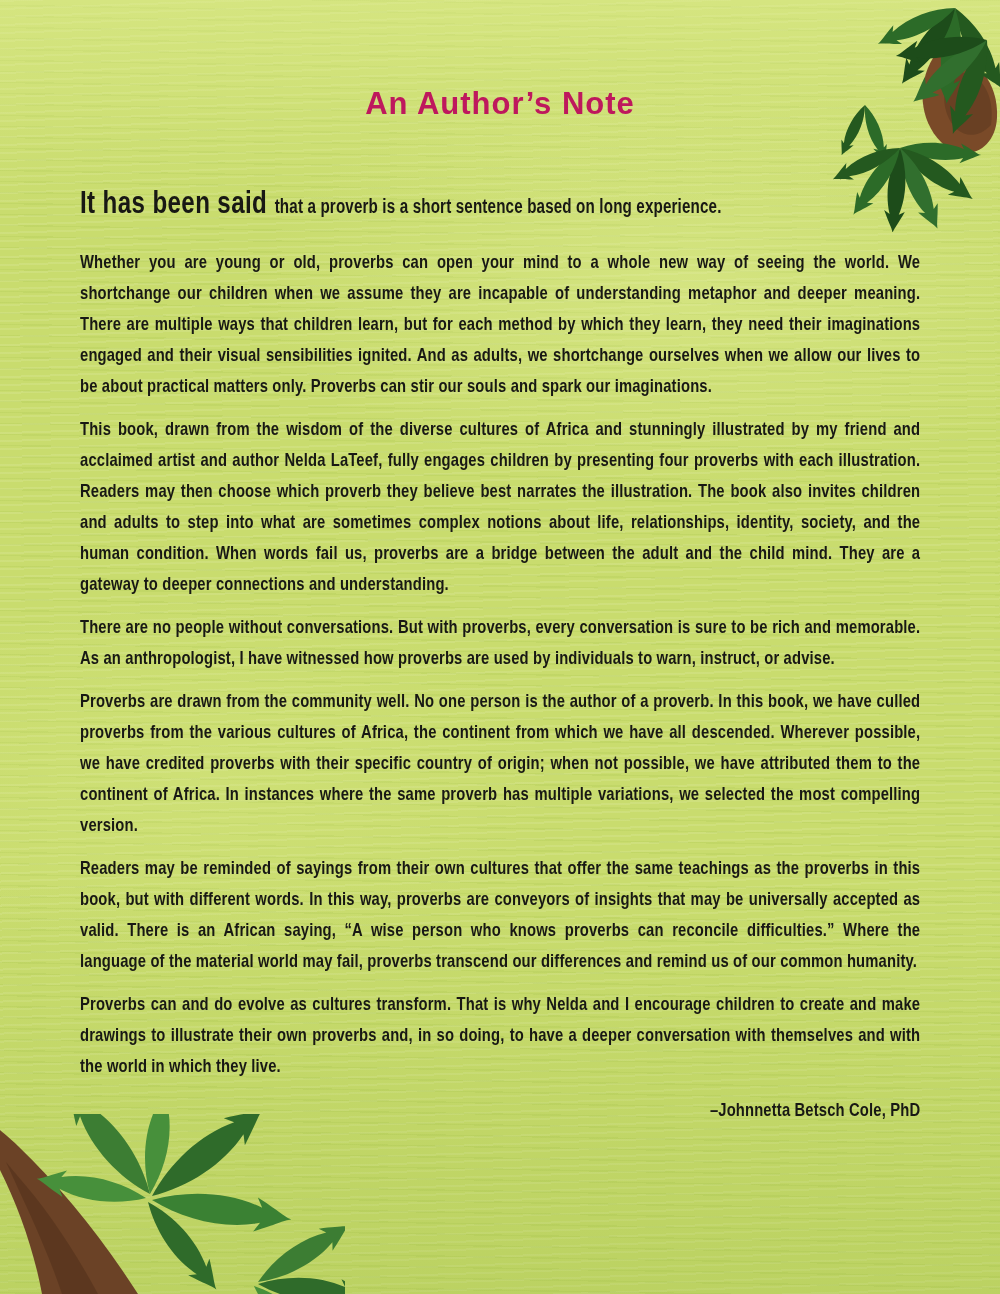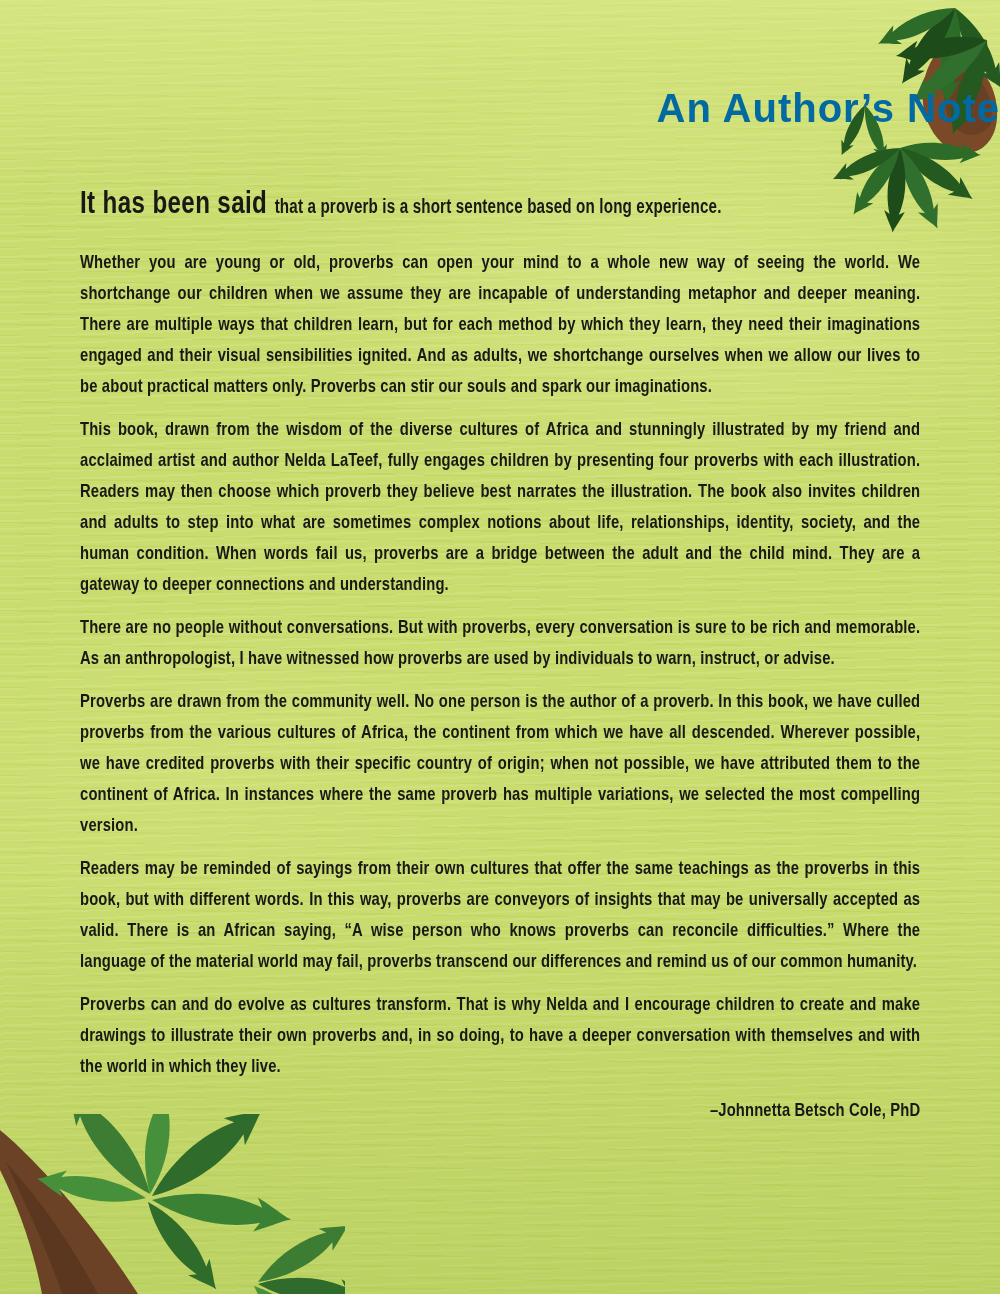--- a/index.html
+++ b/index.html
@@ -19,25 +19,25 @@
       radial-gradient(500px 260px at 20% 60%, rgba(222,236,140,0.25), rgba(222,236,140,0) 70%),
       repeating-linear-gradient(178deg, rgba(255,255,248,0.10) 0px, rgba(255,255,248,0.10) 2px, rgba(0,0,0,0) 2px, rgba(0,0,0,0) 8px),
       repeating-linear-gradient(181deg, rgba(148,182,58,0.14) 0px, rgba(148,182,58,0.14) 1.5px, rgba(0,0,0,0) 1.5px, rgba(0,0,0,0) 11px);
   }
   .title {
     position: absolute;
     top: 86px;
     left: 0;
     width: 100%;
     margin: 0;
-    text-align: right;
-    font-size: 40px;
+    text-align: center;
+    font-size: 31px;
     font-weight: bold;
     letter-spacing: 1px;
-    color: #0369a1;
+    color: #be185d;
   }
   .content {
     position: absolute;
     top: 185px;
     left: 80px;
     width: 1080px;
     transform: scaleX(0.778);
     transform-origin: 0 0;
     color: #181814;
   }

